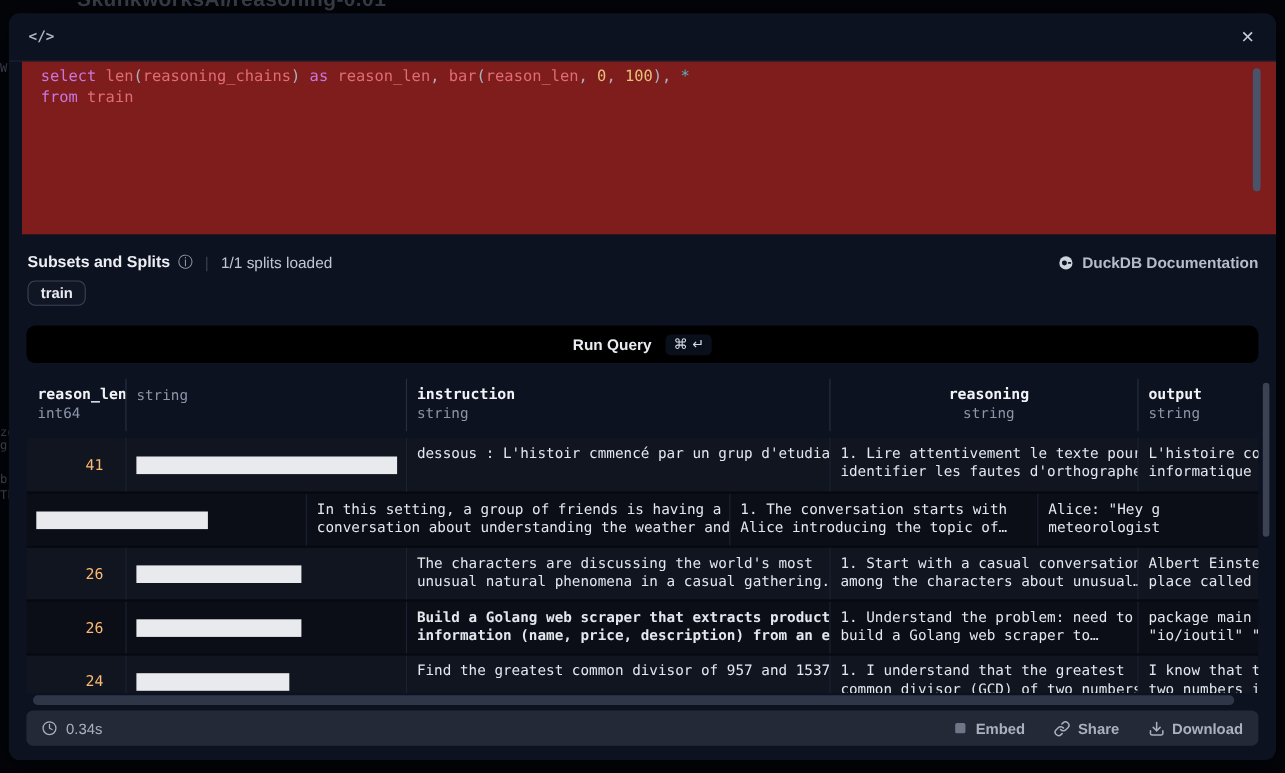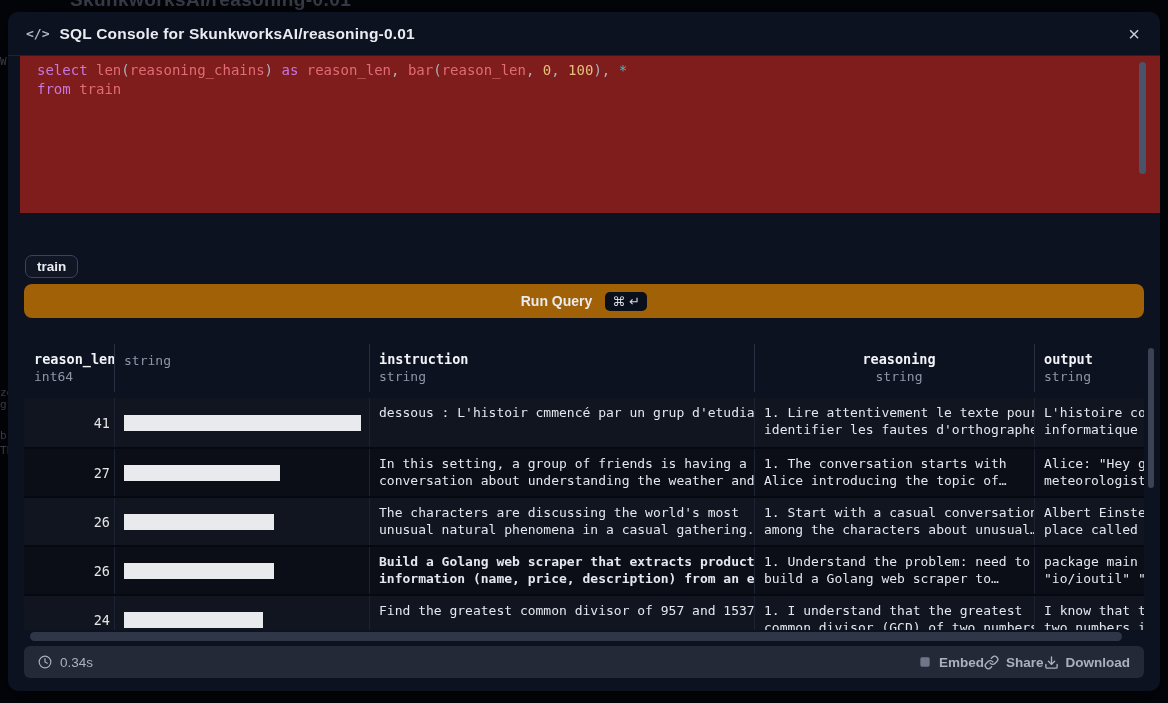--- a/index.html
+++ b/index.html
@@ -44,90 +44,103 @@
   #subsets-status { color:#c0c7d4; font-size:14px; }
   #doc-link { margin-left:auto; display:flex; align-items:center; gap:7px;
               color:#b6bdca; font-size:14px; font-weight:bold; cursor:pointer; }
 
   #splits { position:absolute; left:17px; top:243px; display:flex; gap:8px; }
   .split-chip { border:1px solid #3b4357; border-radius:7px; padding:3px 11px;
                 background:rgba(255,255,255,0.02); color:#e9ebf0; font-size:13.5px;
                 font-weight:bold; cursor:pointer; }
 
   
-  #run-btn { position:absolute; left:16px; top:272px; width:1120px; height:34px;
-             background:#a16207; border-radius:8px; display:flex; align-items:center;
+  #run-btn { position:absolute; left:16px; top:284px; width:1120px; height:34px;
+             background:#000000; border-radius:8px; display:flex; align-items:center;
              justify-content:center; gap:13px; cursor:pointer; }
   #run-label { color:#e9ebf0; font-size:14px; font-weight:bold; }
   #run-kbd { background:#0a0f1c; border-radius:5px; padding:2px 7px; display:flex; gap:4px;
              color:#d4d9e2; font-size:13px; font-family:"DejaVu Sans",sans-serif; }
 
   
   #table { position:absolute; left:16px; top:332px; width:1120px; height:286px;
            overflow:hidden; font-family:"DejaVu Sans Mono","Liberation Mono",monospace; }
   #thead { display:flex; height:48px; }
   .th { padding:7px 0 0 9px; border-right:1px solid #272f42; overflow:hidden; flex:none; }
   .th:first-child { padding-left:10px; }
   .th .h-name { color:#f1f3f7; font-size:13.5px; font-weight:bold; white-space:pre; }
   .th .h-type { color:#8d96a8; font-size:13px; margin-top:2px; }
   #tbody { margin-top:6px; }
   .tr { display:flex; height:49px; }
   .tr + .tr { border-top:2px solid #060910; }
   .tr.odd  { background:#10151f; }
   .tr.even { background:#0b0e16; }
   .td { flex:none; border-right:1px solid #1b2233; overflow:hidden; }
   .td-num { display:flex; align-items:center; justify-content:flex-end;
-            padding-right:4px; color:#e5e5e5; font-size:13.5px; }
+            padding-right:20px; color:#fdba74; font-size:13.5px; }
   .td-bar { display:flex; align-items:center; padding-left:9px; }
   .bar-fill { height:16px; background:#e9eaee; }
   .td-text { padding:7px 0 0 9px; color:#e3e7ee; font-size:13px; line-height:16.5px; }
   .td-text div { white-space:pre; overflow:hidden; }
 
   #table-vscroll { position:absolute; left:1140px; top:336px; width:6px; height:140px;
                    background:#3a4254; border-radius:3px; }
   #hscroll-track { position:absolute; left:16px; top:620px; width:1120px; height:10px; }
   #hscroll-thumb { position:absolute; left:6px; top:0; width:1092px; height:9px;
                    background:#2e3648; border-radius:5px; }
 
   
   #footer { position:absolute; left:16px; top:634px; width:1120px; height:32px;
             background:#232937; border-radius:6px; display:flex; align-items:center;
             padding:0 14px; }
   #duration-wrap { display:flex; align-items:center; gap:8px; color:#a9b1c0; font-size:13.5px; }
-  #footer-actions { margin-left:auto; display:flex; align-items:center; }
+  #footer-actions { margin-left:auto; display:flex; align-items:center; gap:26px; }
   .footer-action { display:flex; align-items:center; gap:7px; color:#a9b1c0;
                    font-size:13.5px; font-weight:bold; cursor:pointer; }
   svg { display:block; }
 </style>
 </head>
 <body>
 
 <div id="backdrop-top">SkunkworksAI/reasoning-0.01</div>
 <div id="backdrop-left">
     <span class="edge-frag" style="top: 55px;">W</span>
     <span class="edge-frag" style="top: 386px;">ze</span>
     <span class="edge-frag" style="top: 398px;">g</span>
     <span class="edge-frag" style="top: 429px;">b</span>
     <span class="edge-frag" style="top: 444px;">Th</span>
   </div>
 
 <div id="modal">
 
   <div id="titlebar">
     <span id="code-icon">&lt;/&gt;</span>
-    <span id="modal-title">SQL Console for SkunkworksAI/reasoning-0.01</span>
     <span id="close-btn">×</span>
   </div>
 
   <div id="editor">
       <div class="code-line"><span style="color: rgb(198, 120, 221);">select</span><span style="color: rgb(171, 178, 191);"> </span><span style="color: rgb(224, 108, 117);">len</span><span style="color: rgb(171, 178, 191);">(</span><span style="color: rgb(224, 108, 117);">reasoning_chains</span><span style="color: rgb(171, 178, 191);">) </span><span style="color: rgb(198, 120, 221);">as</span><span style="color: rgb(171, 178, 191);"> </span><span style="color: rgb(224, 108, 117);">reason_len</span><span style="color: rgb(171, 178, 191);">, </span><span style="color: rgb(224, 108, 117);">bar</span><span style="color: rgb(171, 178, 191);">(</span><span style="color: rgb(224, 108, 117);">reason_len</span><span style="color: rgb(171, 178, 191);">, </span><span style="color: rgb(229, 192, 123);">0</span><span style="color: rgb(171, 178, 191);">, </span><span style="color: rgb(229, 192, 123);">100</span><span style="color: rgb(171, 178, 191);">), </span><span style="color: rgb(86, 182, 194);">*</span></div>
       <div class="code-line"><span style="color: rgb(198, 120, 221);">from</span><span style="color: rgb(171, 178, 191);"> </span><span style="color: rgb(224, 108, 117);">train</span></div>
     </div>
   <div id="editor-scrollbar"></div>
 
+  <div id="subsets-row">
+    <span id="subsets-title">Subsets and Splits</span>
+    <span id="subsets-info">ⓘ</span>
+    <span id="subsets-divider">|</span>
+    <span id="subsets-status">1/1 splits loaded</span>
+    <span id="doc-link">
+      <svg width="16" height="16" viewBox="0 0 24 24">
+        <circle cx="12" cy="12" r="9" fill="#ced4de"></circle>
+        <circle cx="10" cy="12" r="3.4" fill="#0d1220"></circle>
+        <rect x="14.6" y="10.8" width="4.6" height="2.4" rx="1.2" fill="#0d1220"></rect>
+      </svg>
+      <span>DuckDB Documentation</span>
+    </span>
+  </div>
 
   <div id="splits">
       <span class="split-chip">train</span>
     </div>
 
   <div id="run-btn">
     <span id="run-label">Run Query</span>
     <span id="run-kbd">
         <span>⌘</span>
         <span>↵</span>
@@ -168,21 +181,20 @@
           <div class="td td-text" style="width: 280px;">
             <div>1. Lire attentivement le texte pour</div>
             <div>identifier les fautes d'orthographe…</div>
           </div>
           <div class="td td-text" style="width: 255px;">
             <div>L'histoire co</div>
             <div>informatique </div>
           </div>
         </div>
         <div class="tr even">
-          <div class="td td-num" style="width: 91px;">27</div>
           <div class="td td-bar" style="width: 255px;">
             <div class="bar-fill" style="width: 156px; background: rgb(233, 234, 238);"></div>
           </div>
           <div class="td td-text" style="width: 385px;">
             <div>In this setting, a group of friends is having a</div>
             <div>conversation about understanding the weather and…</div>
           </div>
           <div class="td td-text" style="width: 280px;">
             <div>1. The conversation starts with</div>
             <div>Alice introducing the topic of…</div>

